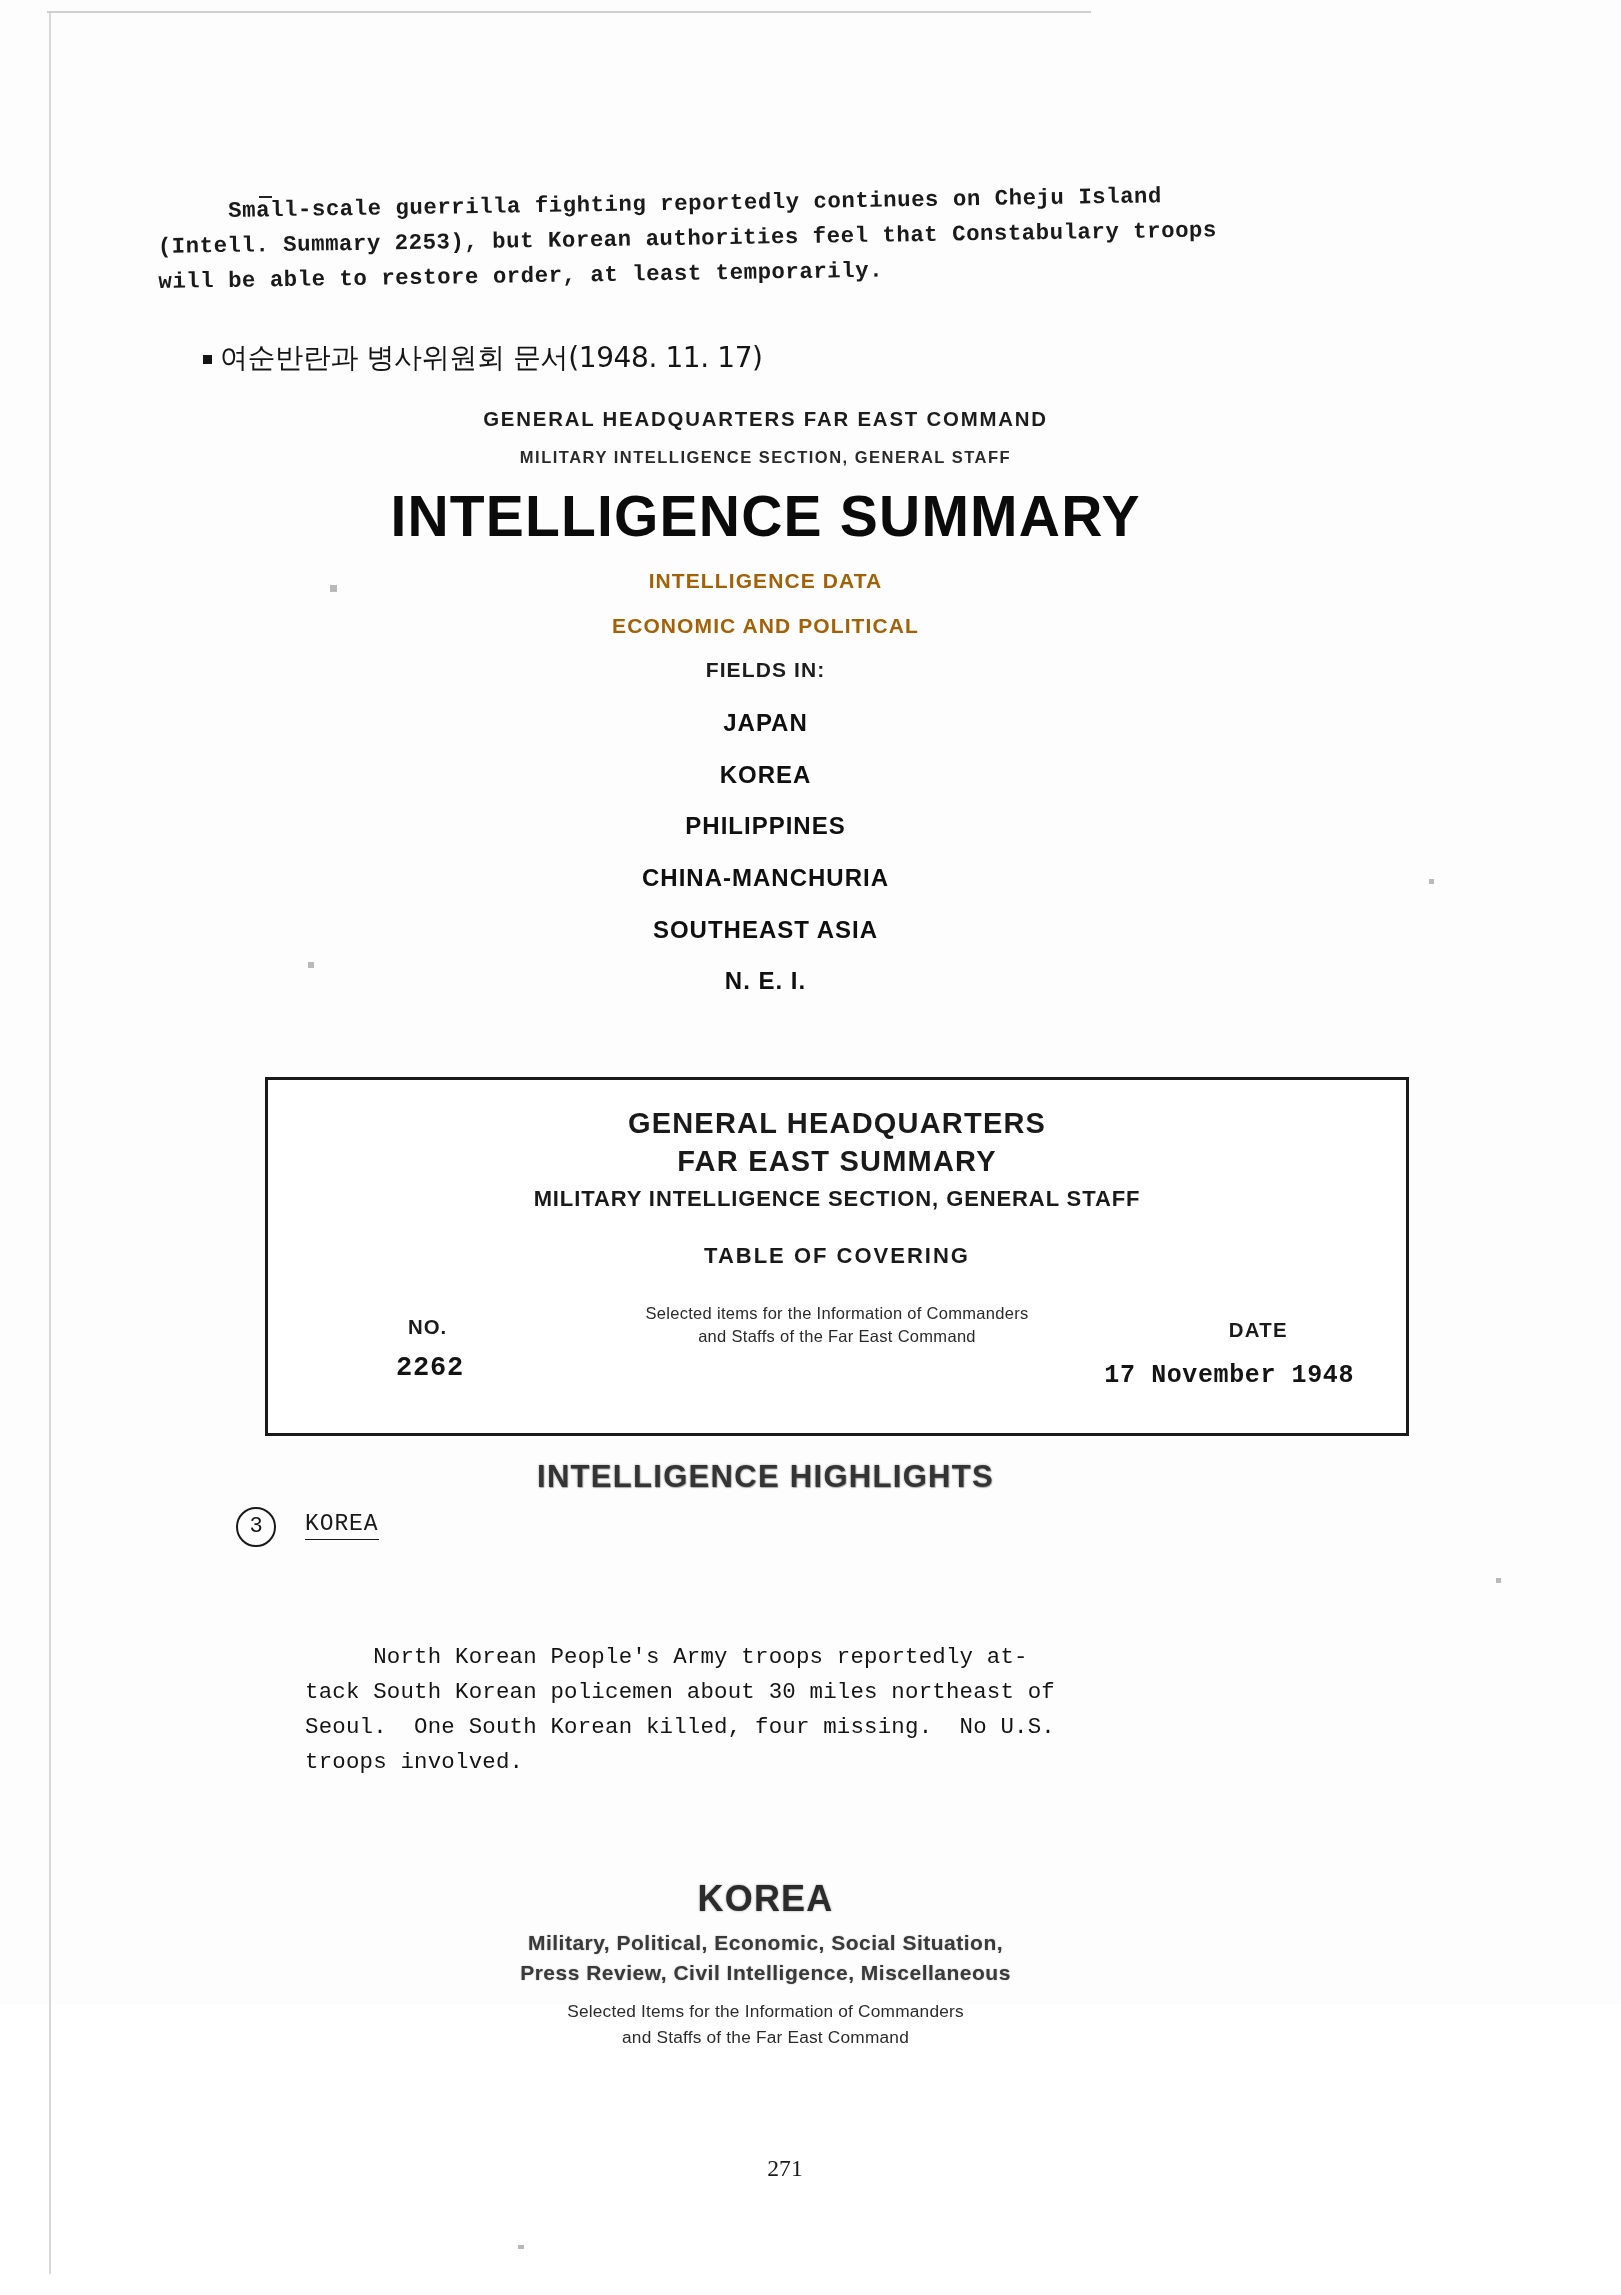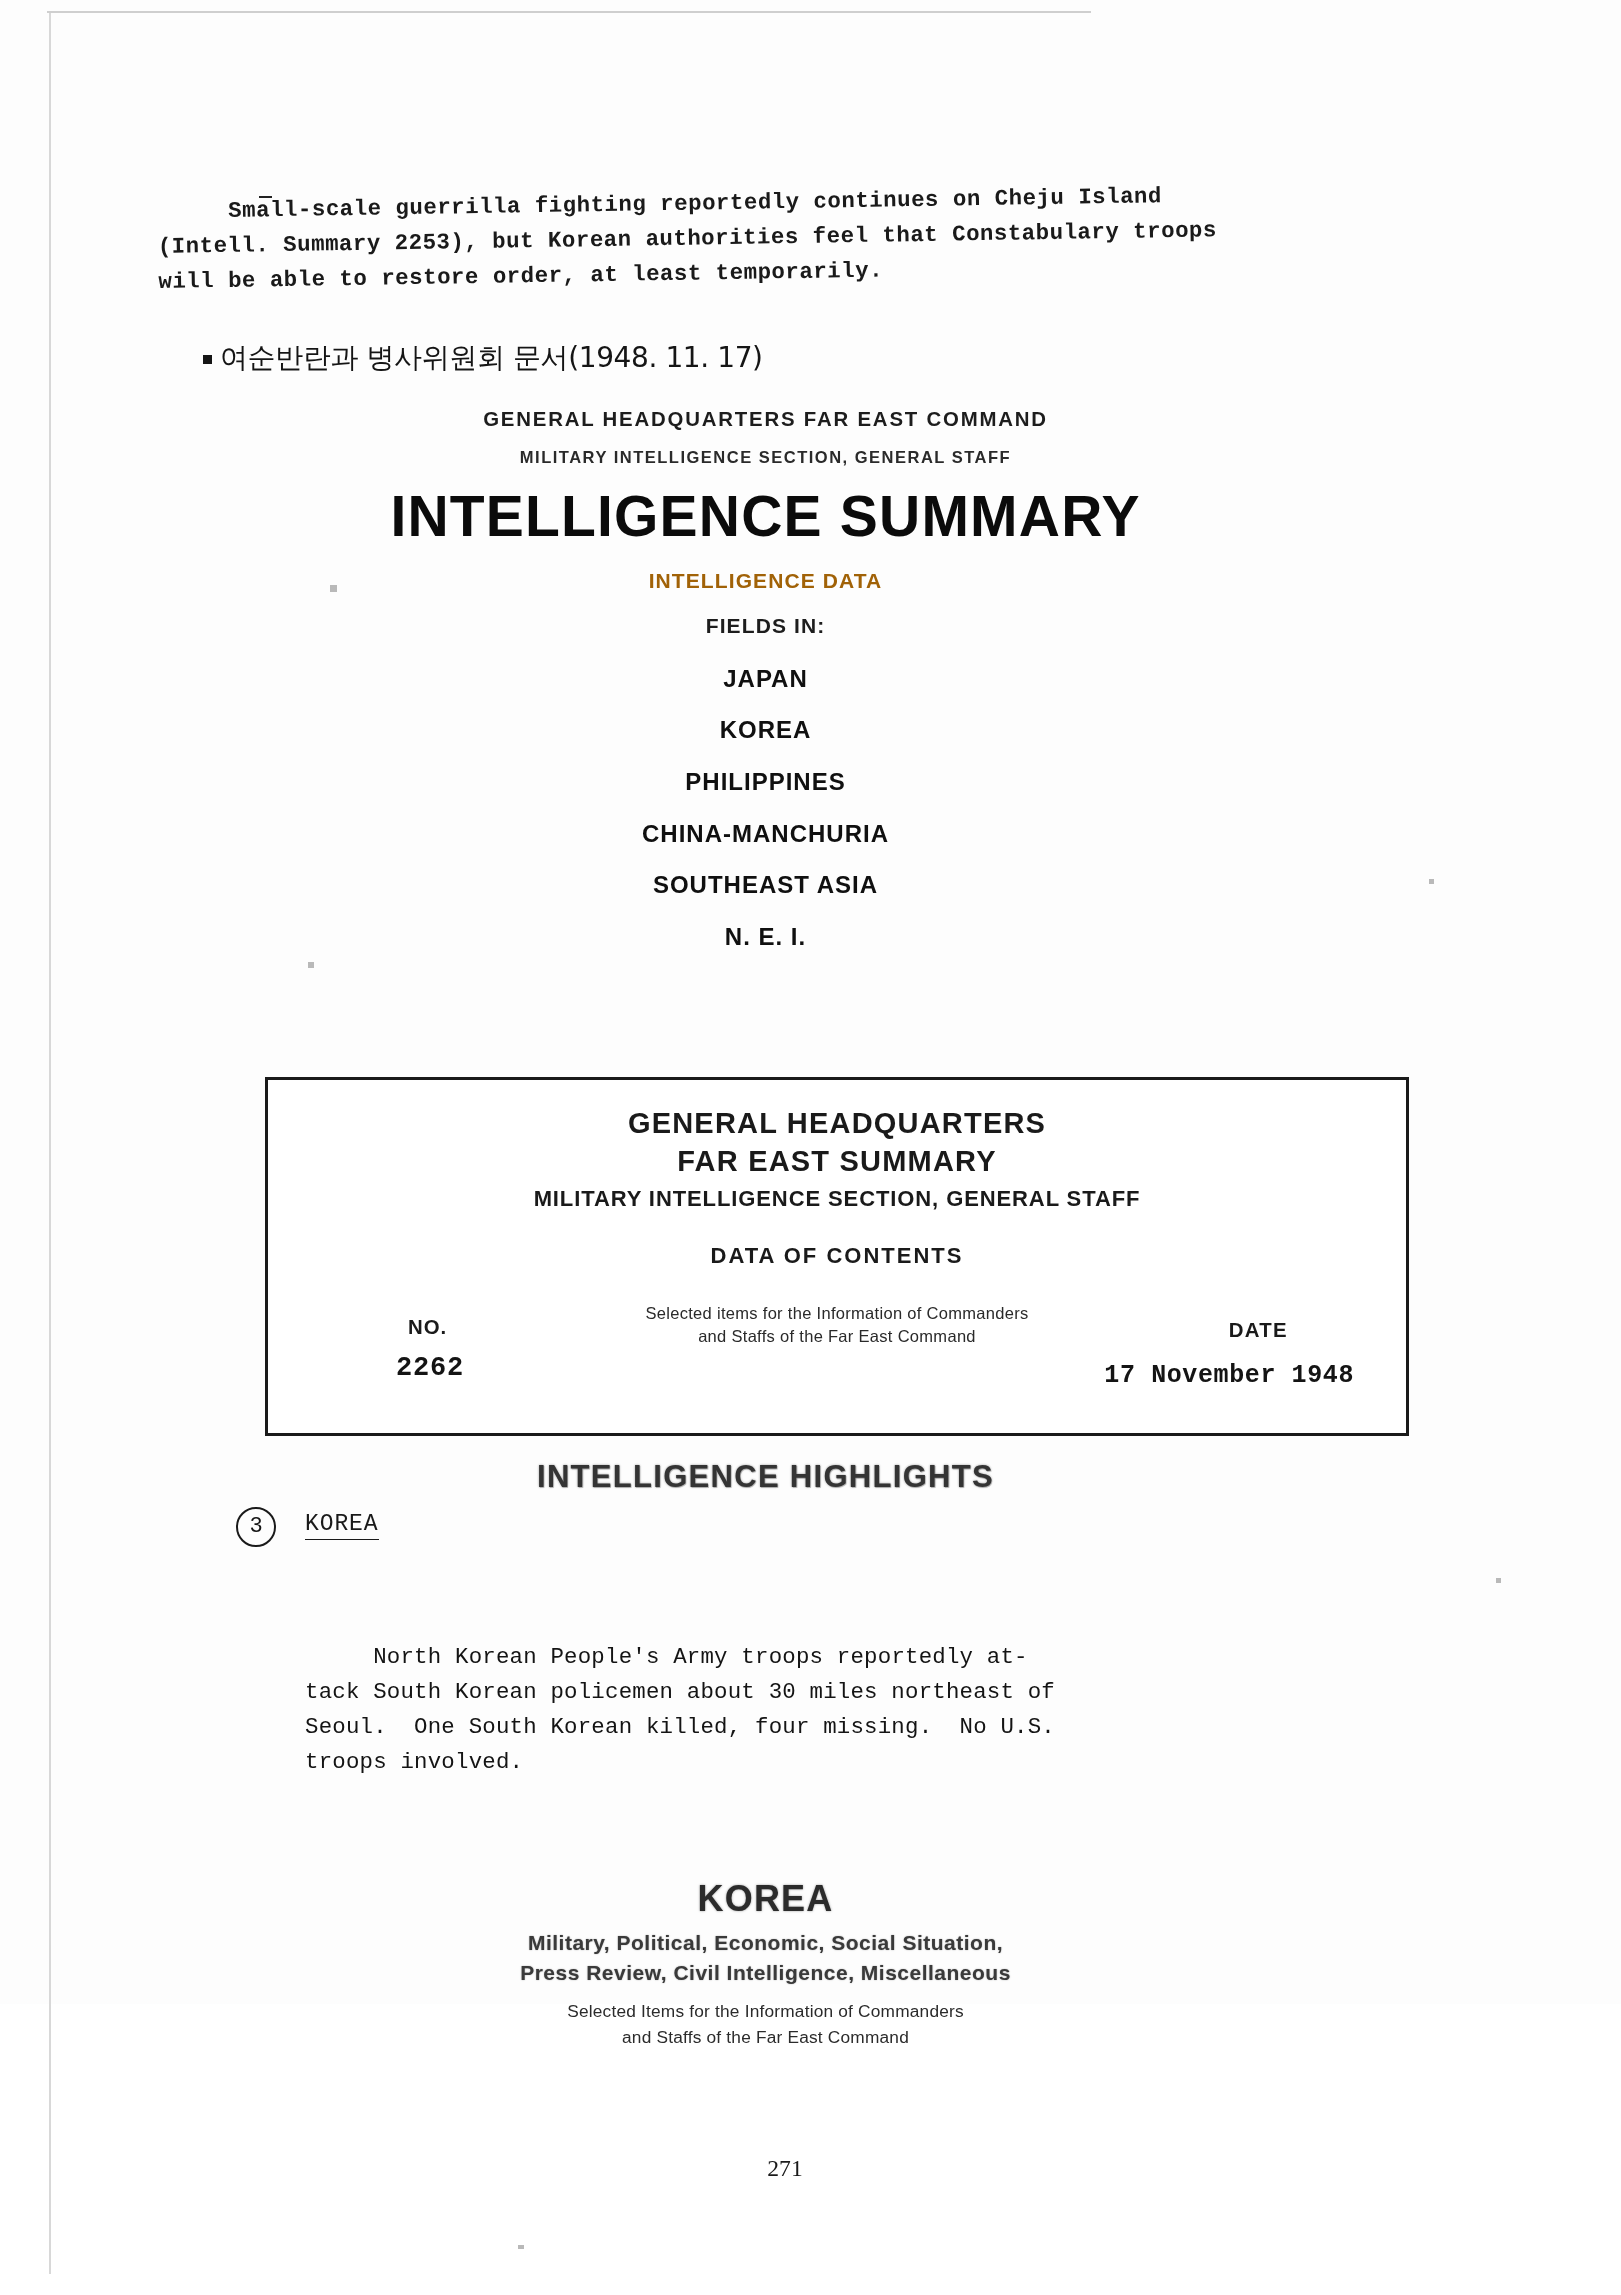--- a/index.html
+++ b/index.html
@@ -337,34 +337,35 @@
   </div>
 
   <div class="kr-bullet"></div>
   <div class="kr-caption">여순반란과 병사위원회 문서(1948. 11. 17)</div>
 
   <div class="cover">
     <div class="cover-line1">GENERAL HEADQUARTERS FAR EAST COMMAND</div>
     <div class="cover-line2">MILITARY INTELLIGENCE SECTION, GENERAL STAFF</div>
     <div class="cover-title">INTELLIGENCE SUMMARY</div>
     <div class="cover-sub">INTELLIGENCE DATA</div>
+    <div class="cover-sub">ECONOMIC AND POLITICAL</div>
     <div class="cover-fields">FIELDS IN:</div>
     <div class="cover-region">JAPAN</div>
     <div class="cover-region">KOREA</div>
     <div class="cover-region">PHILIPPINES</div>
     <div class="cover-region">CHINA-MANCHURIA</div>
     <div class="cover-region">SOUTHEAST ASIA</div>
     <div class="cover-region">N. E. I.</div>
   </div>
 
   <div class="toc-box">
     <div class="toc-hq">GENERAL HEADQUARTERS</div>
     <div class="toc-hq2">FAR EAST SUMMARY</div>
     <div class="toc-mis">MILITARY INTELLIGENCE SECTION, GENERAL STAFF</div>
-    <div class="toc-contents">DATA OF CONTENTS</div>
+    <div class="toc-contents">TABLE OF COVERING</div>
     <div class="toc-selected">
       <div>Selected items for the Information of Commanders</div>
       <div>and Staffs of the Far East Command</div>
     </div>
     <div class="toc-no-label">NO.</div>
     <div class="toc-no-value">2262</div>
     <div class="toc-date-label">DATE</div>
     <div class="toc-date-value">17 November 1948</div>
   </div>
 

